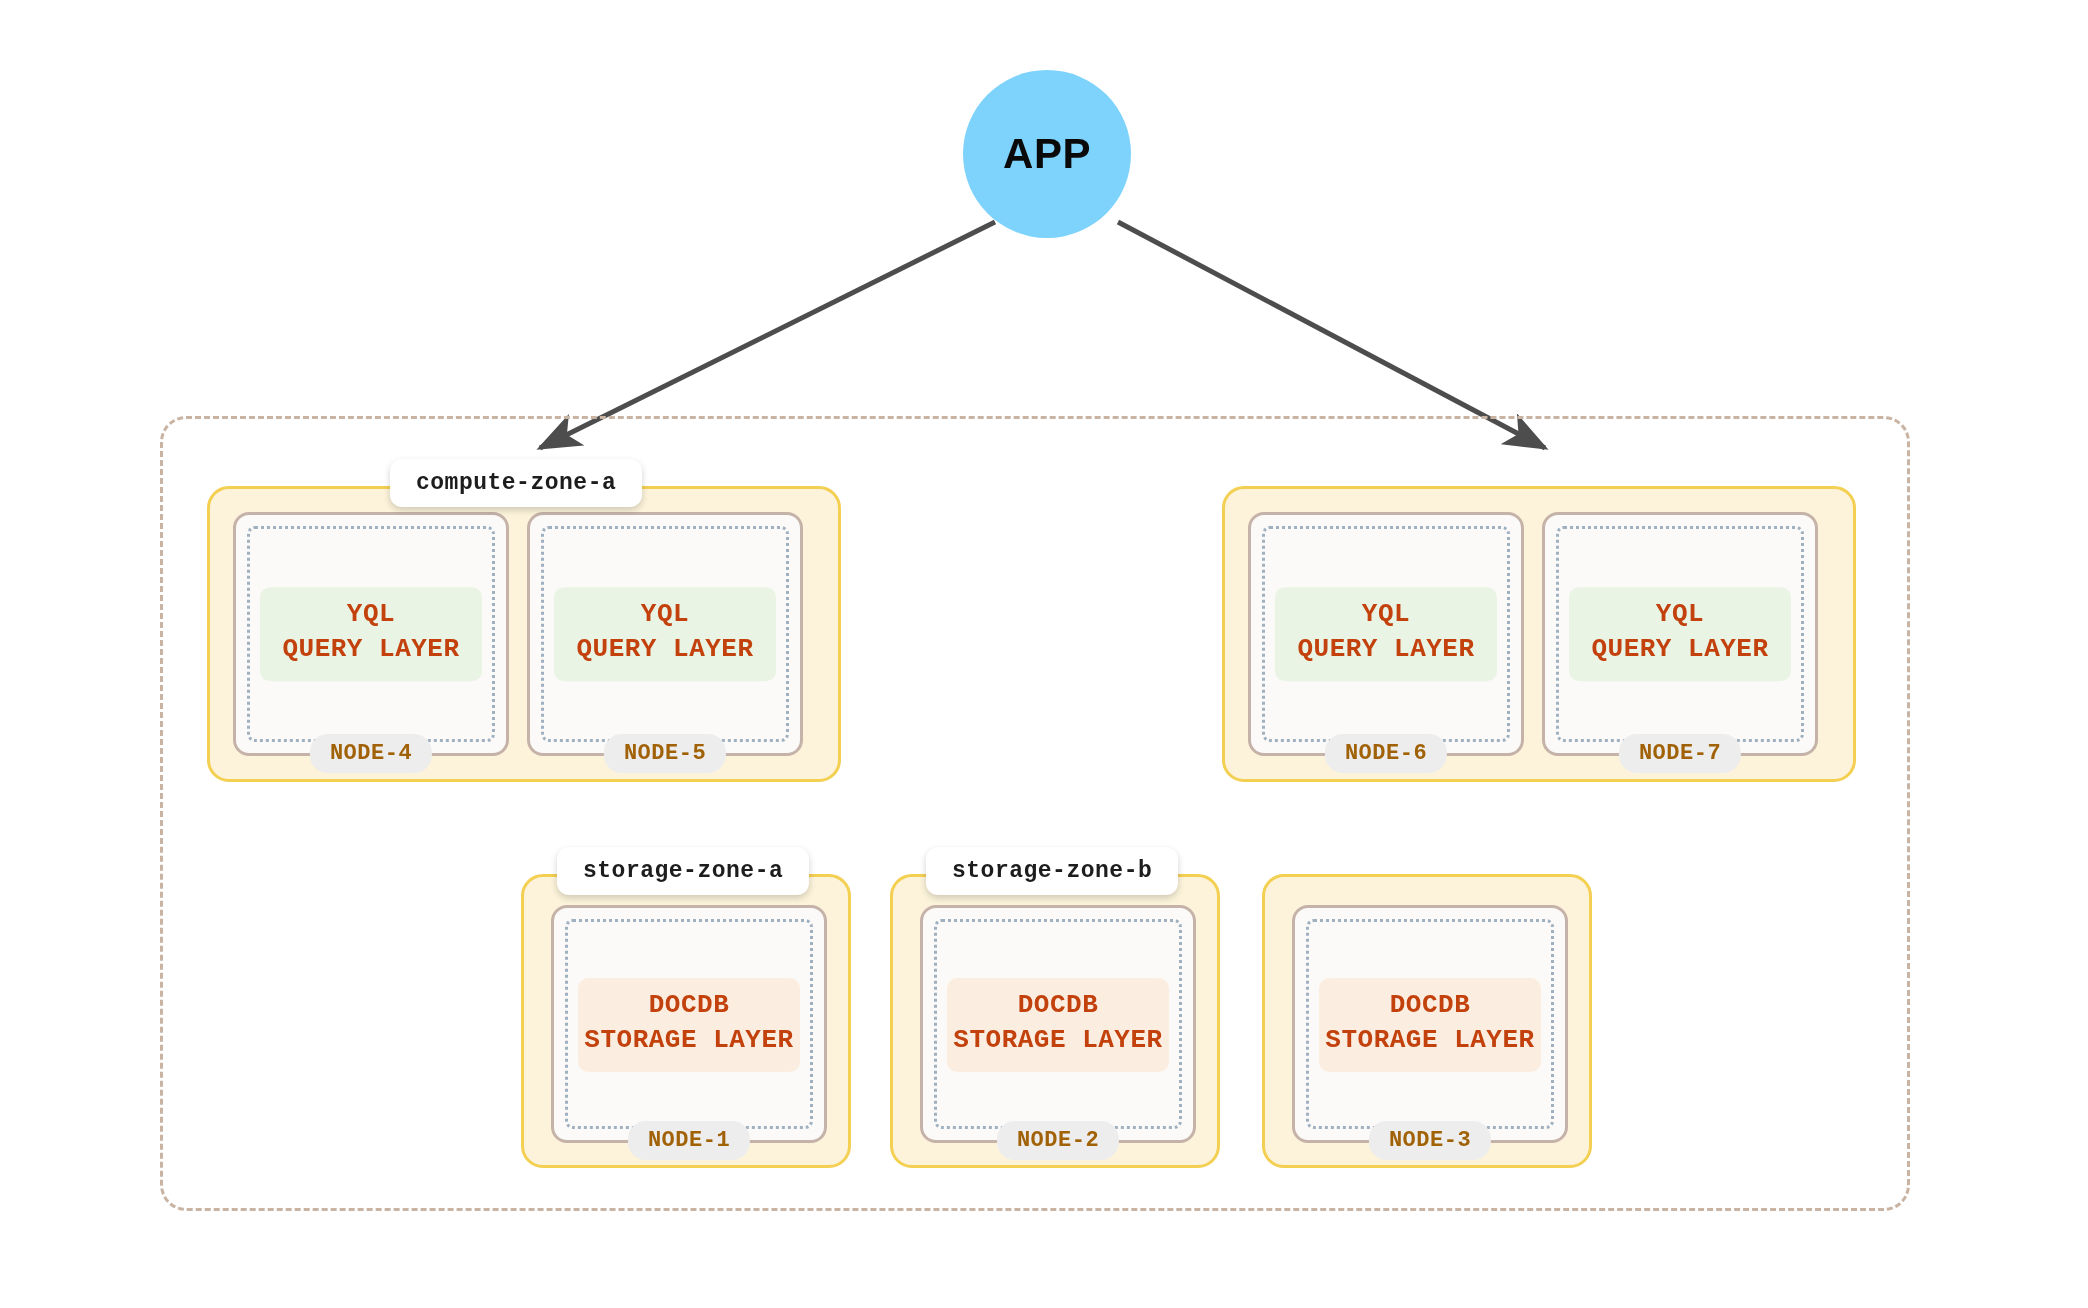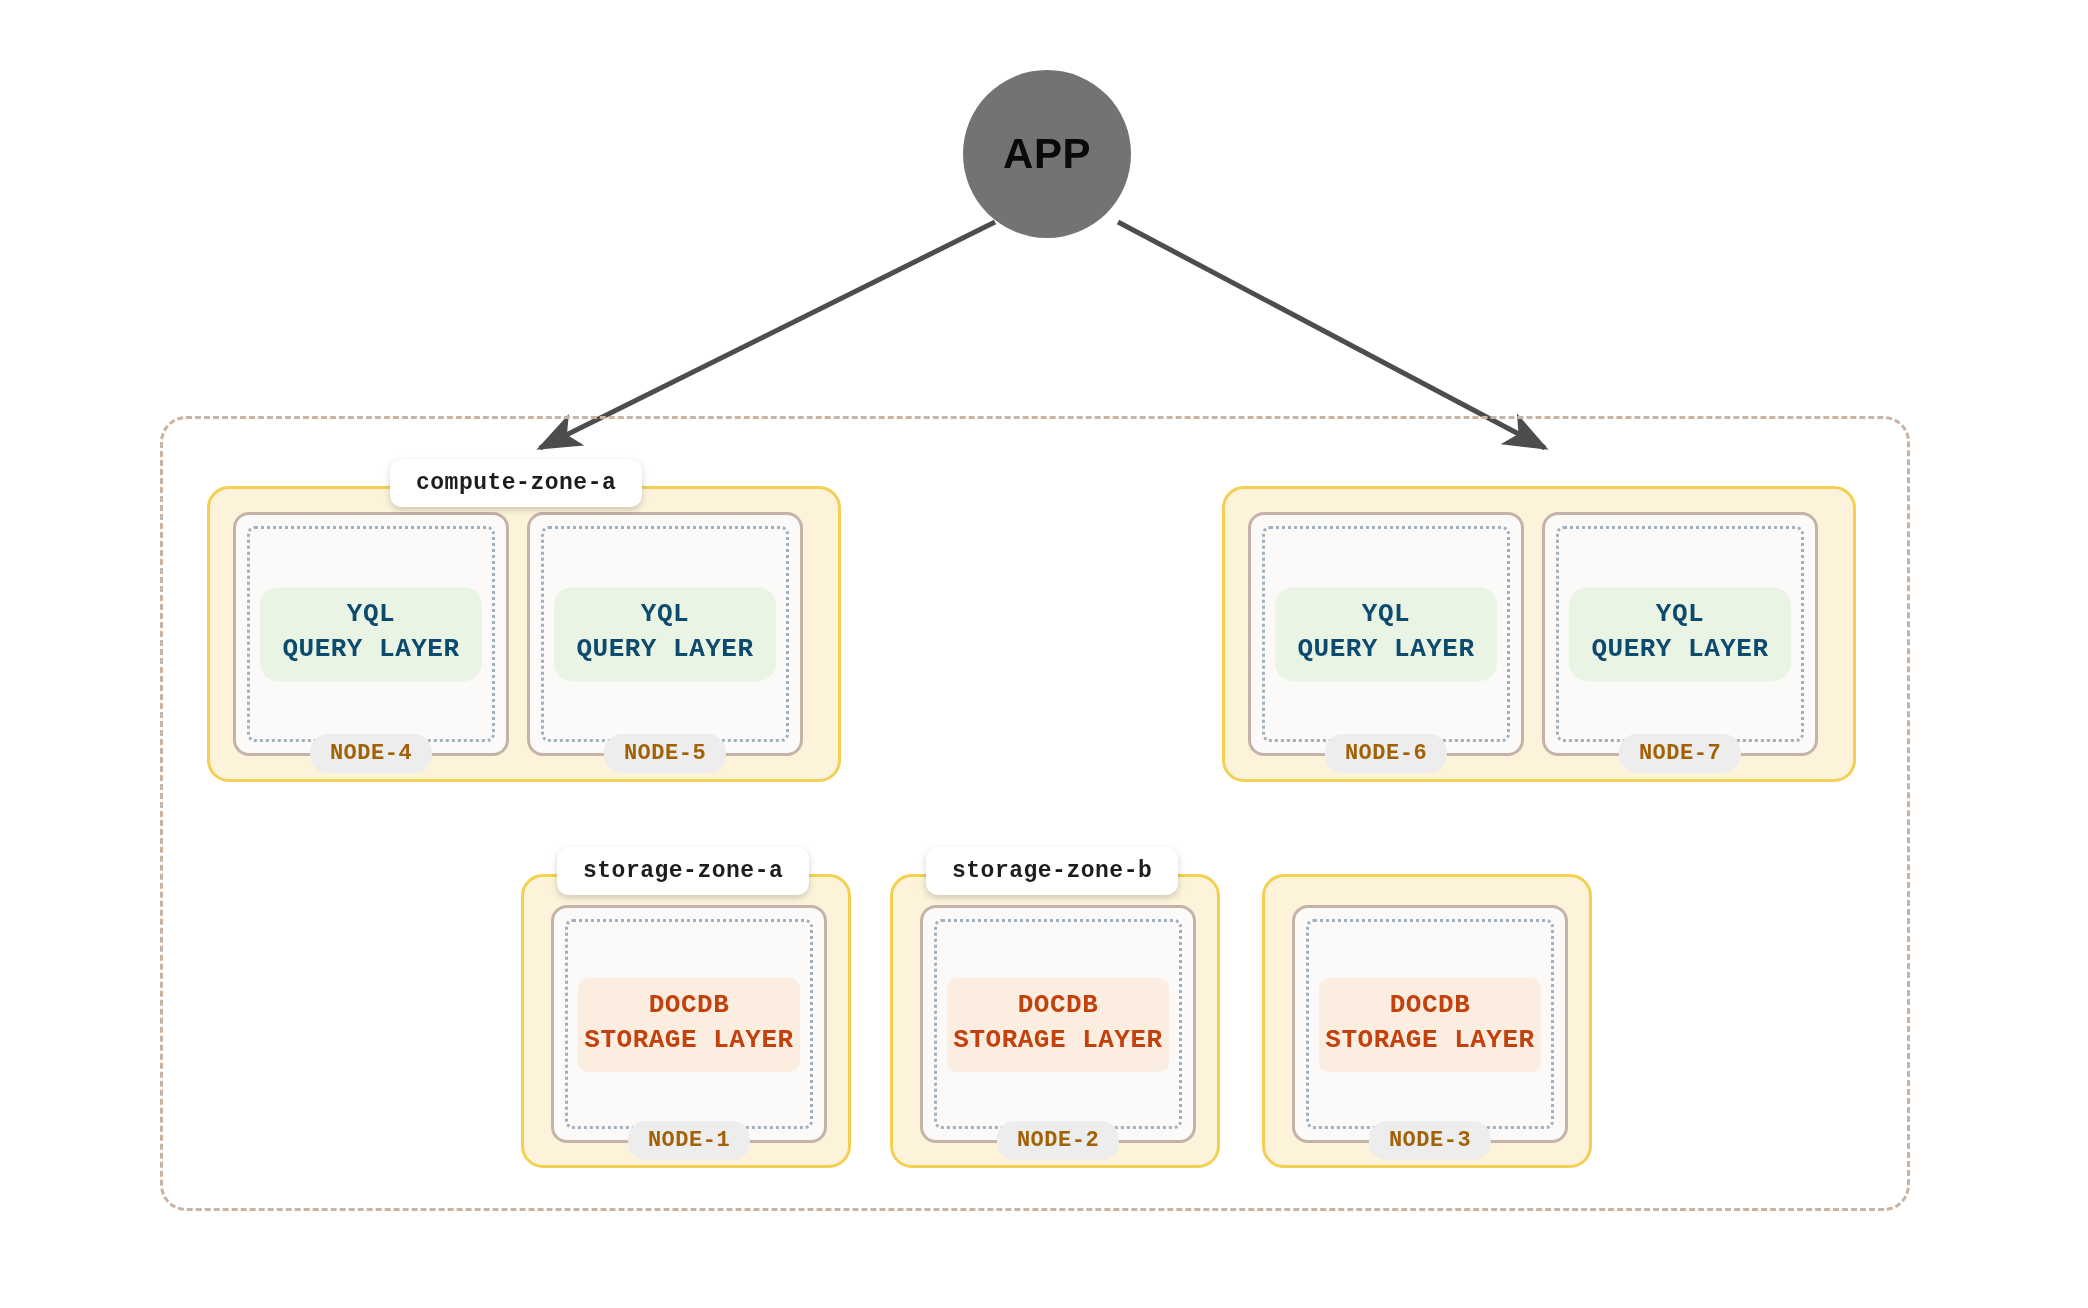--- a/index.html
+++ b/index.html
@@ -23,21 +23,21 @@
   }
 
   
   .app-circle {
     position: absolute;
     left: 963px;
     top: 70px;
     width: 168px;
     height: 168px;
     border-radius: 50%;
-    background: #737373;
+    background: #7dd3fc;
     display: flex;
     align-items: center;
     justify-content: center;
   }
   .app-circle .app-label {
     font-family: "Liberation Sans", sans-serif;
     font-size: 42px;
     font-weight: 700;
     color: #0a0a0a;
     letter-spacing: 0.5px;
@@ -133,24 +133,23 @@
     padding: 10px 0 14px 0;
     font-family: "Liberation Mono", monospace;
     font-weight: 700;
     font-size: 26px;
     line-height: 1.34;
     letter-spacing: 0.5px;
     white-space: pre-line;
   }
   .layer.query {
     background: #eaf4e5;
-    color: #0c4a6e;
+    color: #c2410c;
     top: 50%;
     transform: translateY(-50%);
-    border-radius: 18px;
   }
   .layer.storage {
     background: #fbeee1;
     color: #c2410c;
     bottom: 68px;
     margin-top: 48px;
   }
 </style>
 </head>
 <body>

